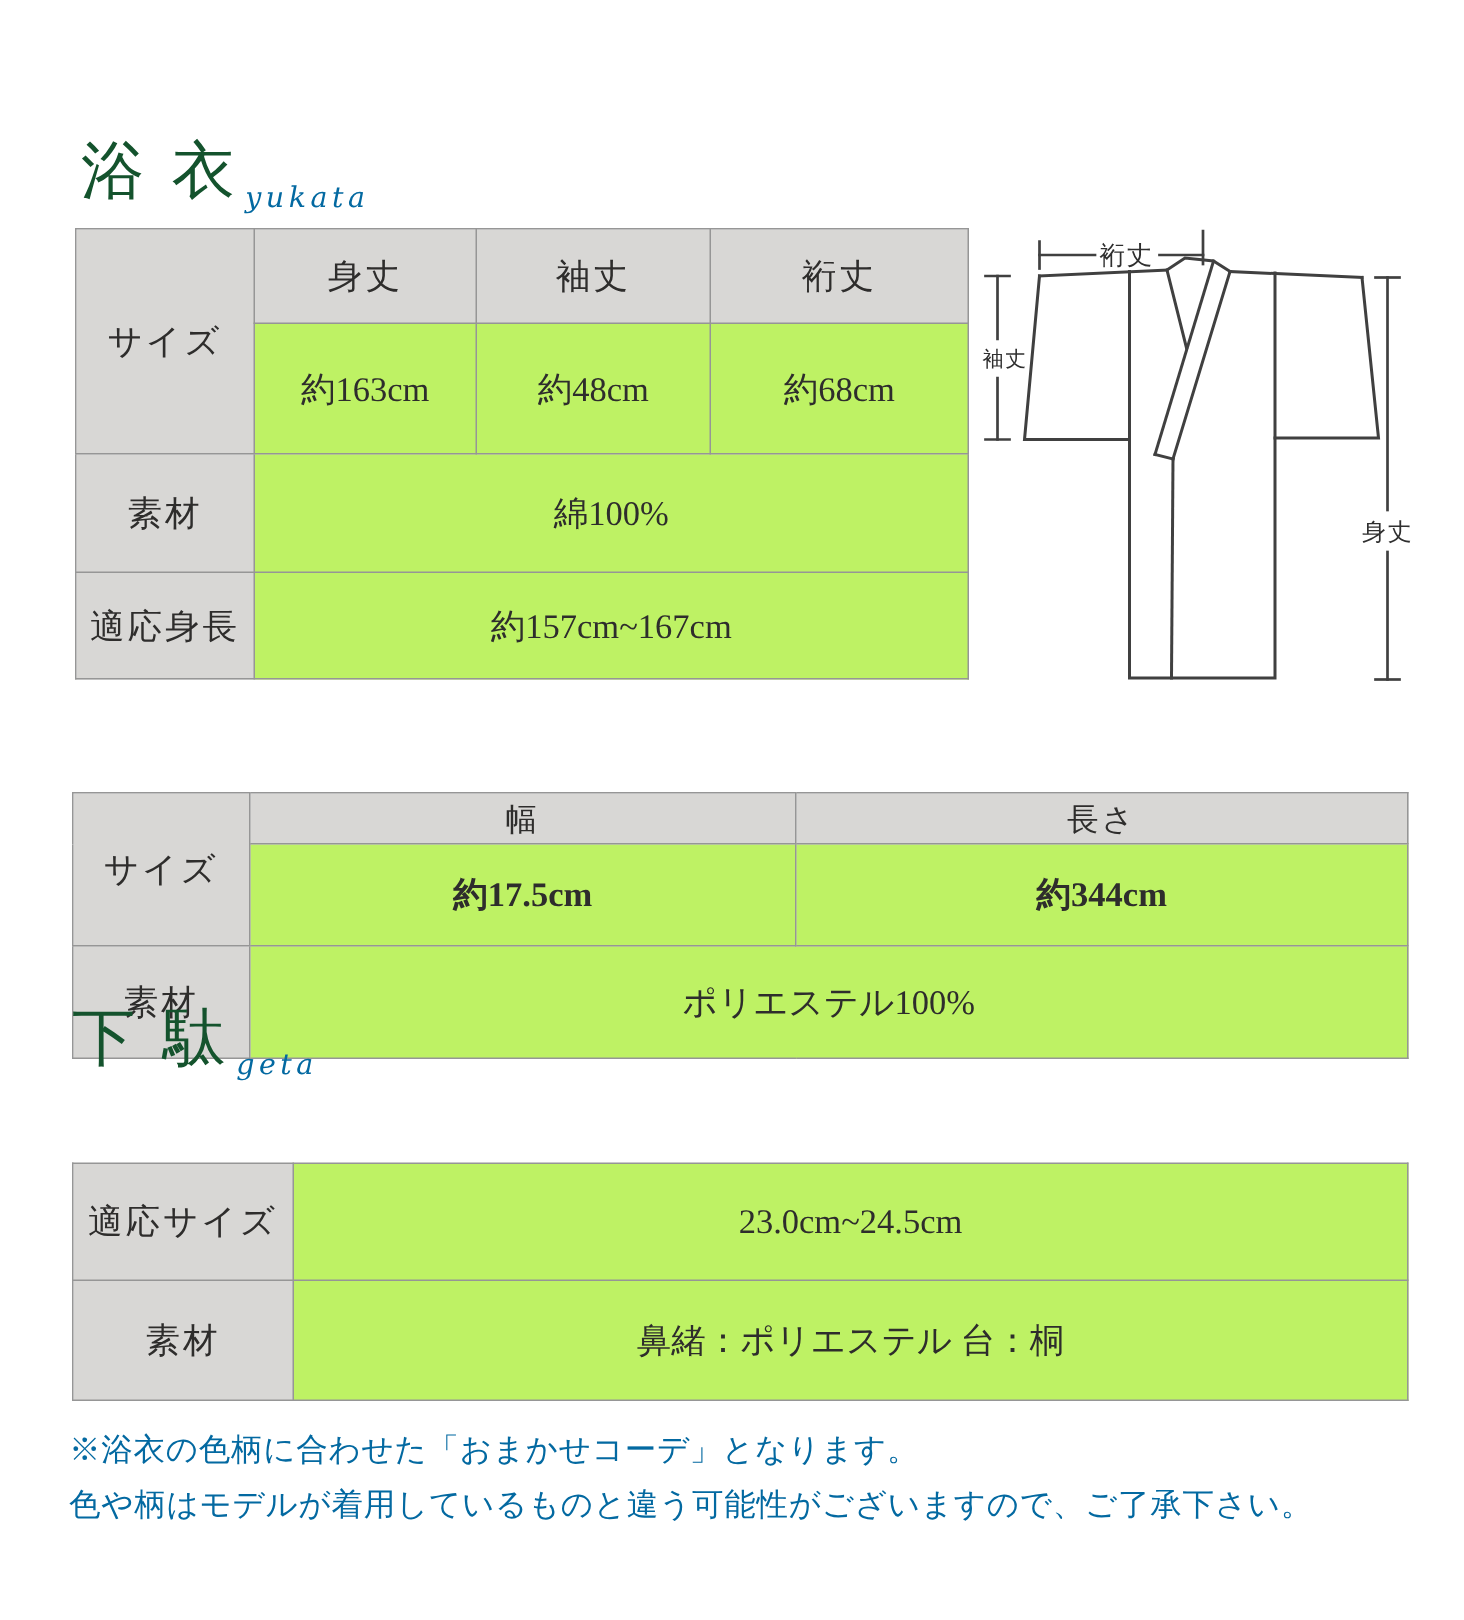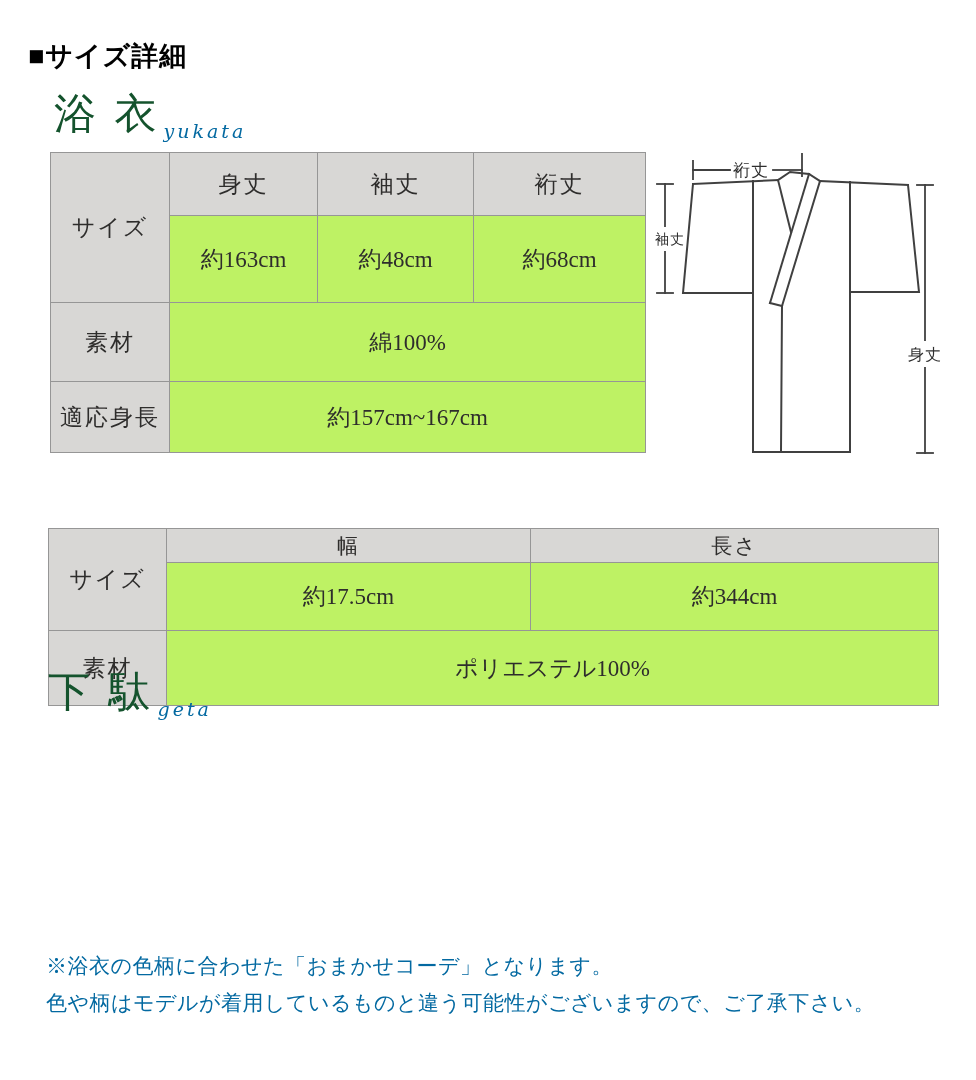--- a/index.html
+++ b/index.html
@@ -55,38 +55,37 @@
   }
   td.val{background:#bef264;}
   
   .yk-r1 td{height:63px;}
   .yk-r2 td{height:87px;}
   .yk-r3 td{height:79px;}
   .yk-r4 td{height:71px;}
   
   .ob-r1 td{height:34px;}
   .ob-r1 td.hdr{font-size:21px;}
-  .ob-r2 td{height:68px;}
+  .ob-r2 td{height:68px;font-weight:bold;}
   .ob-r3 td{height:75px;}
   
   .gt-r1 td{height:78px;}
   .gt-r2 td{height:80px;}
   .diagram{position:absolute;left:645px;top:140px;}
   .notes{position:absolute;left:46px;top:948px;}
   .note-line{
     font-size:21px;line-height:37px;color:#0369a1;
     letter-spacing:0.5px;white-space:nowrap;
   }
 </style>
 </head>
 <body>
 
 <div class="page">
 
-  <div class="page-title">■サイズ詳細</div>
 
   <div class="sec-head" style="left:54px;top:86px">
     <span class="sec-kanji">浴 衣</span><span class="sec-script">yukata</span>
   </div>
 
   <table class="spec" style="left:50px;top:152px;width:595px">
     <colgroup>
         <col style="width:119px">
         <col style="width:148px">
         <col style="width:156px">
@@ -183,19 +182,35 @@
       <td class="lbl">素材</td>
       <td class="val" colspan="2">ポリエステル100%</td>
     </tr>
   </tbody>
     </table>
 
   <div class="sec-head" style="left:48px;top:664px">
     <span class="sec-kanji">下 駄</span><span class="sec-script">geta</span>
   </div>
 
+  <table class="spec" style="left:48px;top:775px;width:890px">
+    <colgroup>
+        <col style="width:147px">
+        <col style="width:743px">
+      </colgroup>
+    <tbody>
+        <tr class="gt-r1">
+      <td class="lbl">適応サイズ</td>
+      <td class="val">23.0cm~24.5cm</td>
+    </tr>
+    <tr class="gt-r2">
+      <td class="lbl">素材</td>
+      <td class="val">鼻緒：ポリエステル 台：桐</td>
+    </tr>
+  </tbody>
+    </table>
 
   <div class="notes">
     <div class="note-line">※浴衣の色柄に合わせた「おまかせコーデ」となります。</div>
     <div class="note-line">色や柄はモデルが着用しているものと違う可能性がございますので、ご了承下さい。</div>
   </div>
 
 </div>
 
 </body></html>

